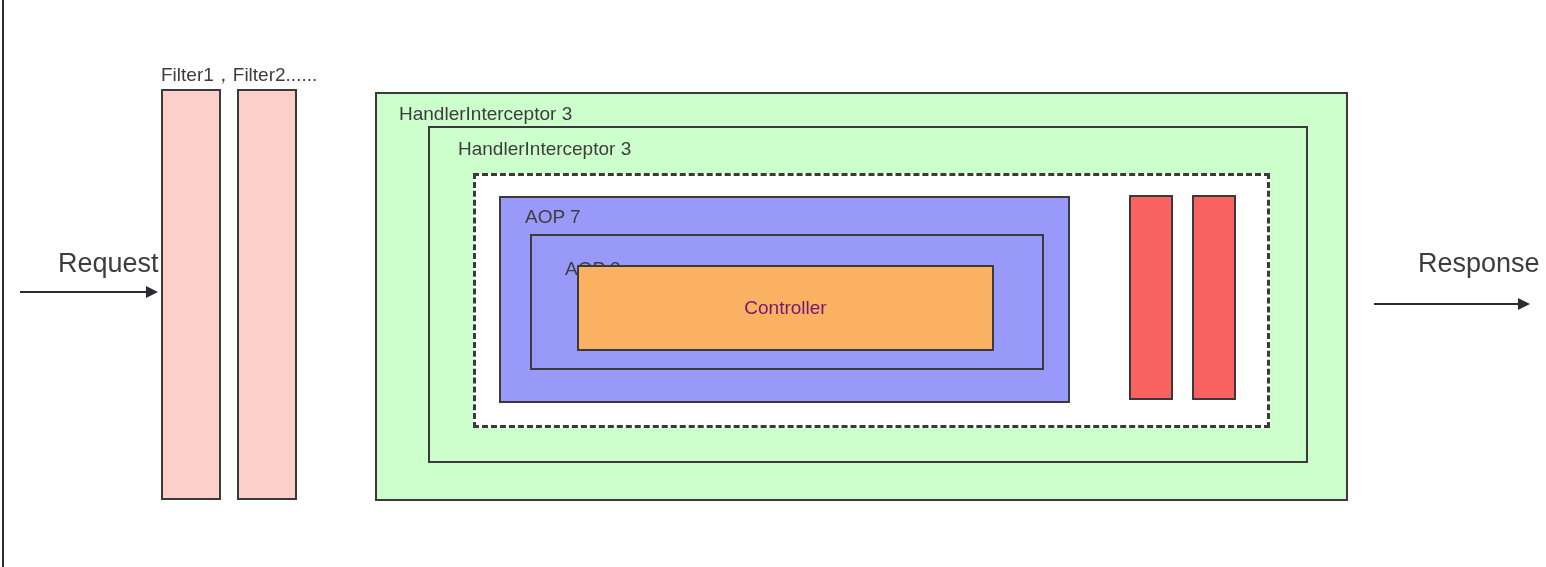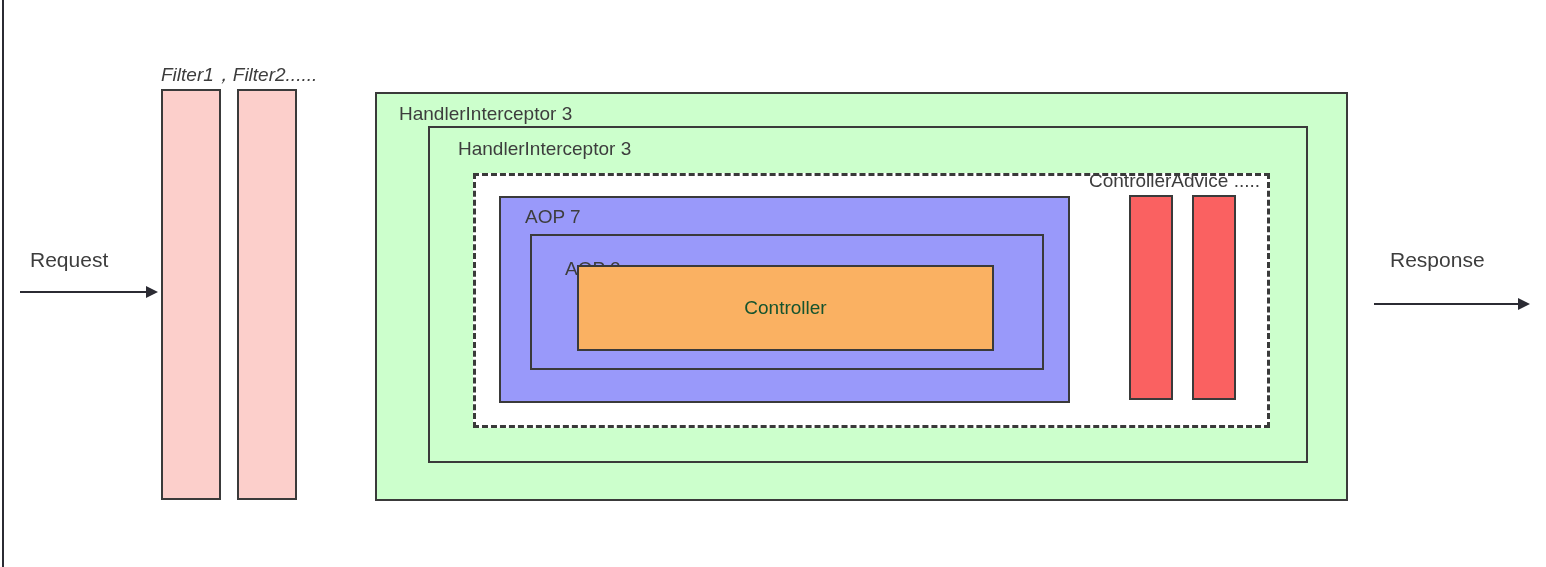--- a/index.html
+++ b/index.html
@@ -37,29 +37,30 @@
     color: #3d3d3d;
     font-size: 19px;
     line-height: 22px;
     white-space: nowrap;
   }
   .center-label {
     position: absolute;
     display: flex;
     align-items: center;
     justify-content: center;
-    color: #14532d;
+    color: #701a75;
     font-size: 19px;
     white-space: nowrap;
   }
   .flow-label {
     position: absolute;
     color: #3d3d3d;
-    font-size: 21px;
+    font-size: 27px;
     white-space: nowrap;
+    margin-left: 28px;
   }
   .arrow-line {
     position: absolute;
     height: 2px;
     background: #2b2b33;
   }
   .arrow-head {
     position: absolute;
     width: 0;
     height: 0;
@@ -72,35 +73,34 @@
 <body>
 
 <div id="canvas">
 
   <div class="edge-rule"></div>
 
   <div class="flow-label" style="left:30px; top:248px;">Request</div>
   <div class="arrow-line" style="left:20px; top:291px; width:128px;"></div>
   <div class="arrow-head" style="left:146px; top:286px;"></div>
 
-  <div class="box-label" style="left:161px; top:64px;font-style:italic;">Filter1，Filter2......</div>
+  <div class="box-label" style="left:161px; top:64px;">Filter1，Filter2......</div>
   <div class="box" style="left:161px; top:89px; width:60px; height:411px; background:#FCCFCB;"></div>
   <div class="box" style="left:237px; top:89px; width:60px; height:411px; background:#FCCFCB;"></div>
 
   <div class="box" style="left:375px; top:92px; width:973px; height:409px; background:#CCFFCC;">
     <div class="box-label" style="left:22px; top:9px;">HandlerInterceptor 3</div>
   </div>
 
   <div class="box" style="left:428px; top:126px; width:880px; height:337px; background:#CCFFCC;">
     <div class="box-label" style="left:28px; top:10px;">HandlerInterceptor 3</div>
   </div>
 
   <div style="position:absolute; left:473px; top:173px; width:797px; height:255px;
               box-sizing:border-box; border:3px dashed #3A3A3A; background:#FFFFFF;"></div>
-  <div class="box-label" style="left:1089px; top:170px;">ControllerAdvice .....</div>
 
   <div class="box" style="left:1129px; top:195px; width:44px; height:205px; background:#FA6161;"></div>
   <div class="box" style="left:1192px; top:195px; width:44px; height:205px; background:#FA6161;"></div>
 
   <div class="box" style="left:499px; top:196px; width:571px; height:207px; background:#9999FA;">
     <div class="box-label" style="left:24px; top:8px;">AOP 7</div>
   </div>
 
   <div class="box" style="left:530px; top:234px; width:514px; height:136px; background:#9999FA;">
     <div class="box-label" style="left:33px; top:6px;margin-top:16px;">AOP 2</div>

